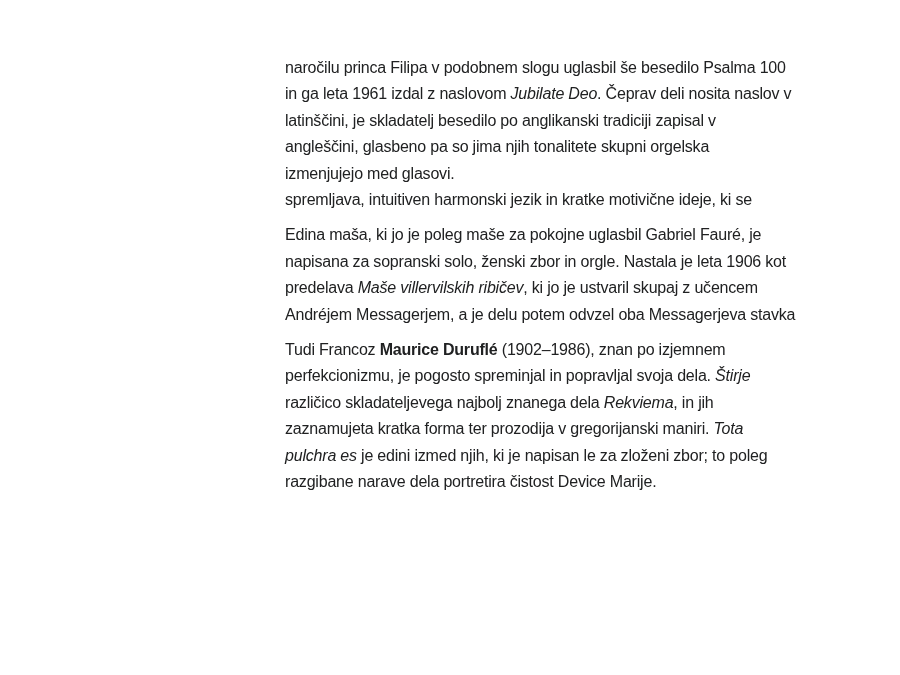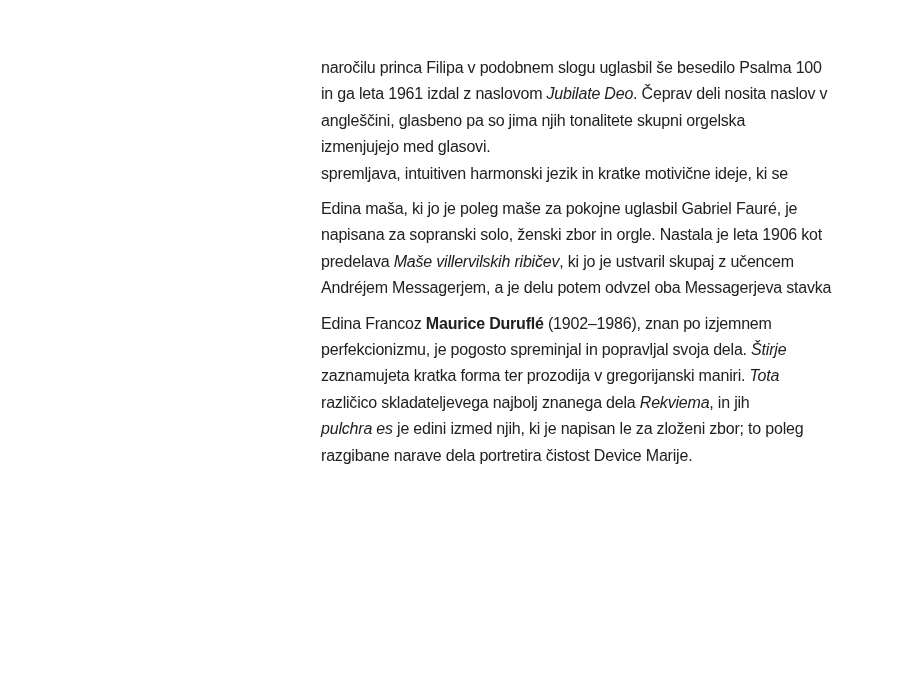--- a/index.html
+++ b/index.html
@@ -27,45 +27,45 @@
     color: #202122;
     font-size: 16px;
     line-height: 26.4px;
     letter-spacing: -0.2px;
   }
   .paragraph {
     margin: 0 0 9px 0;
   }
   .text-line {
     white-space: nowrap;
-    margin-left: 36px;
   }
   .seg-i { font-style: italic; }
   .seg-b { font-weight: 700; }
 </style>
 </head>
 <body>
 
 <div class="document-page">
   <div class="text-column" style="color: rgb(32, 33, 34);">
       <div class="paragraph">
         <div class="text-line"><span>naročilu princa Filipa v podobnem slogu uglasbil še besedilo Psalma 100</span></div>
         <div class="text-line"><span>in ga leta 1961 izdal z naslovom </span><span class="seg-i">Jubilate Deo</span><span>. Čeprav deli nosita naslov v</span></div>
+        <div class="text-line"><span>latinščini, je skladatelj besedilo po anglikanski tradiciji zapisal v</span></div>
         <div class="text-line"><span>angleščini, glasbeno pa so jima njih tonalitete skupni orgelska</span></div>
         <div class="text-line"><span>izmenjujejo med glasovi.</span></div>
         <div class="text-line"><span>spremljava, intuitiven harmonski jezik in kratke motivične ideje, ki se</span></div>
       </div>
       <div class="paragraph">
         <div class="text-line"><span>Edina maša, ki jo je poleg maše za pokojne uglasbil Gabriel Fauré, je</span></div>
         <div class="text-line"><span>napisana za sopranski solo, ženski zbor in orgle. Nastala je leta 1906 kot</span></div>
         <div class="text-line"><span>predelava </span><span class="seg-i">Maše villervilskih ribičev</span><span>, ki jo je ustvaril skupaj z učencem</span></div>
         <div class="text-line"><span>Andréjem Messagerjem, a je delu potem odvzel oba Messagerjeva stavka</span></div>
       </div>
       <div class="paragraph">
-        <div class="text-line"><span>Edina Francoz </span><span class="seg-b">Maurice Duruflé</span><span> (1902–1986), znan po izjemnem</span></div>
+        <div class="text-line"><span>Tudi Francoz </span><span class="seg-b">Maurice Duruflé</span><span> (1902–1986), znan po izjemnem</span></div>
         <div class="text-line"><span>perfekcionizmu, je pogosto spreminjal in popravljal svoja dela. </span><span class="seg-i">Štirje</span></div>
+        <div class="text-line"><span>različico skladateljevega najbolj znanega dela </span><span class="seg-i">Rekviema</span><span>, in jih</span></div>
         <div class="text-line"><span>zaznamujeta kratka forma ter prozodija v gregorijanski maniri. </span><span class="seg-i">Tota</span></div>
-        <div class="text-line"><span>različico skladateljevega najbolj znanega dela </span><span class="seg-i">Rekviema</span><span>, in jih</span></div>
         <div class="text-line"><span class="seg-i">pulchra es</span><span> je edini izmed njih, ki je napisan le za zloženi zbor; to poleg</span></div>
         <div class="text-line"><span>razgibane narave dela portretira čistost Device Marije.</span></div>
       </div>
     </div>
 </div>
 
 </body></html>

